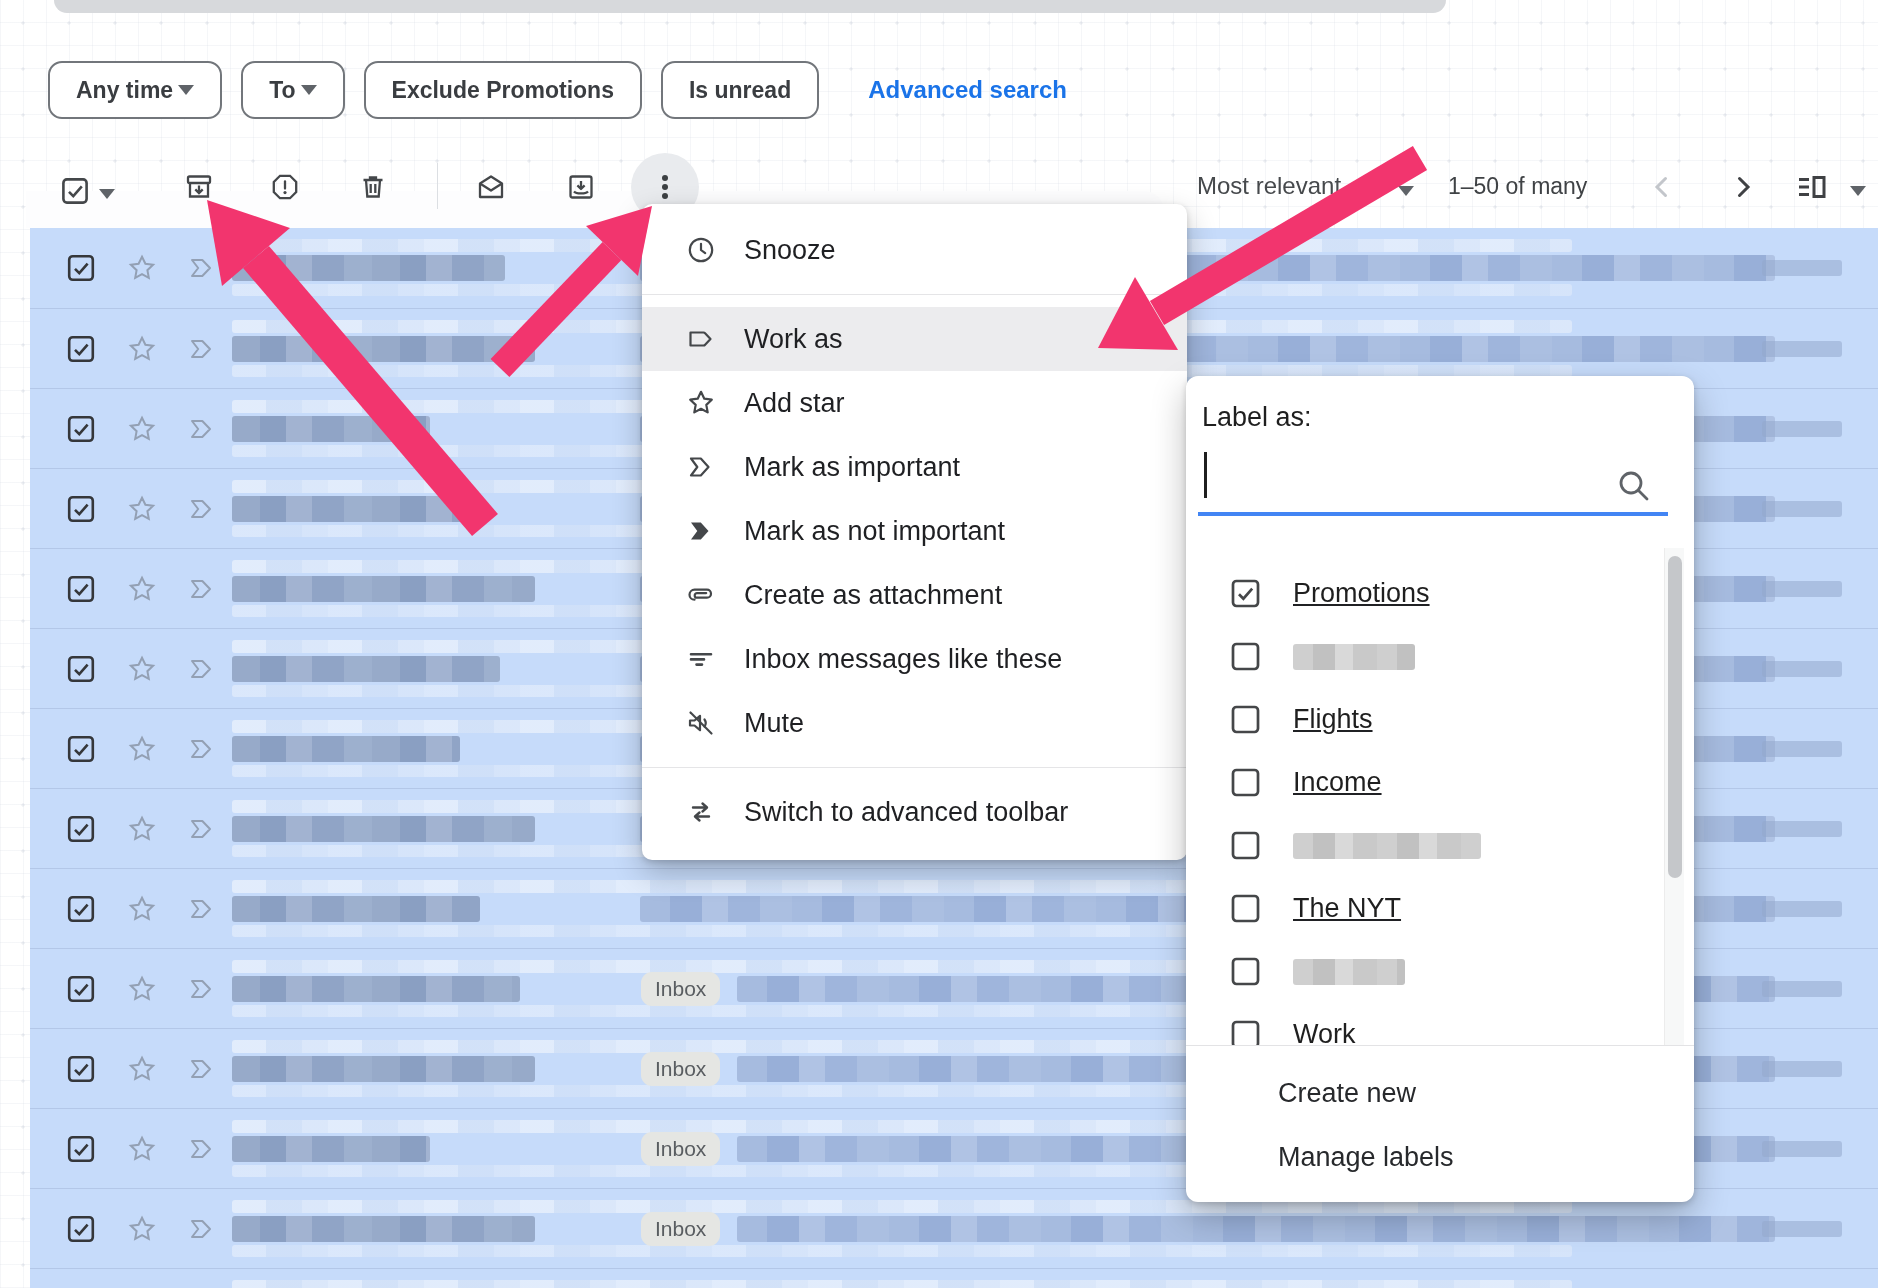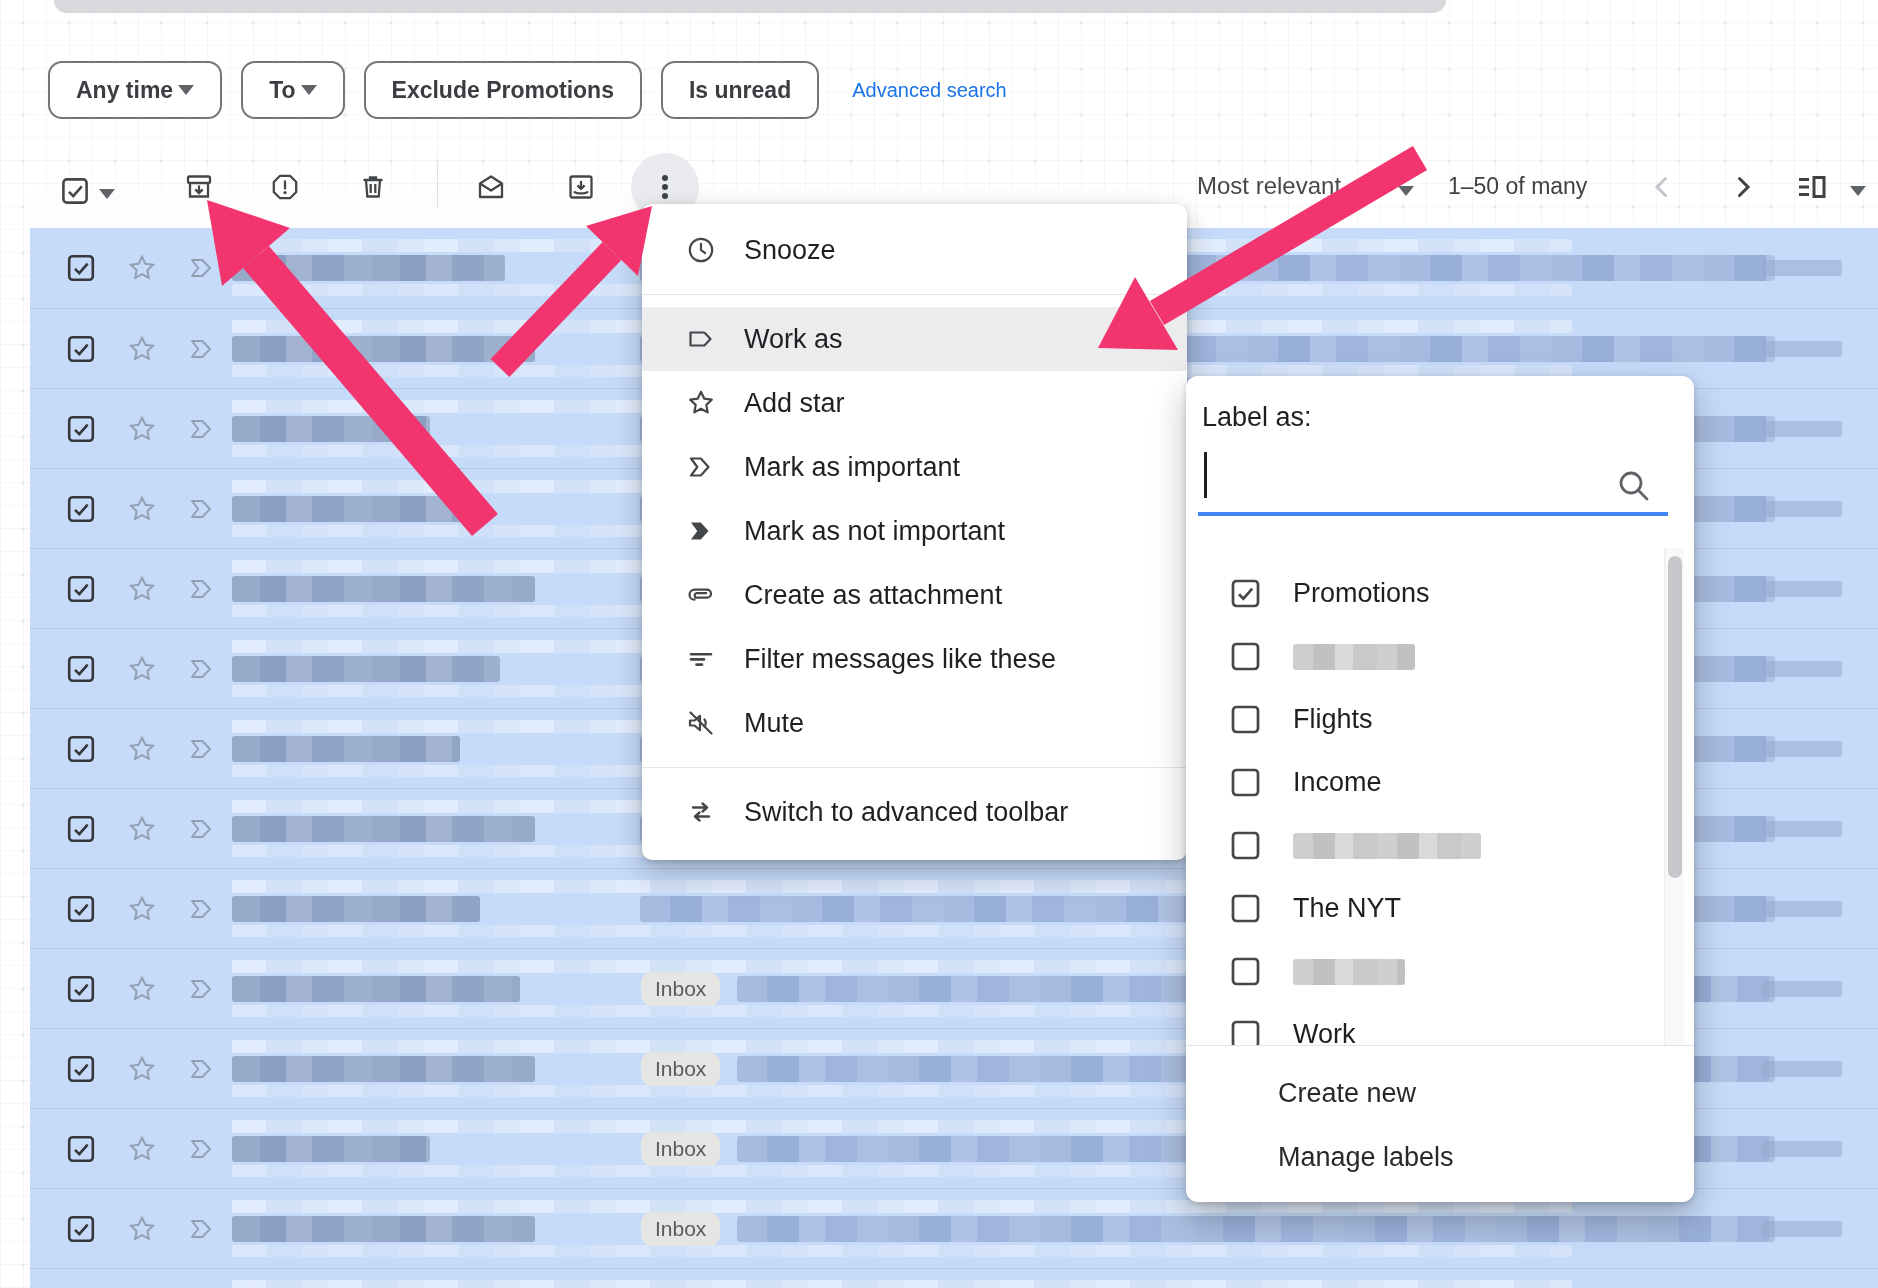--- a/index.html
+++ b/index.html
@@ -14,21 +14,21 @@
       repeating-linear-gradient(90deg, rgba(205,211,222,.20) 0 1px, transparent 1px 23px);
     background-size:46px 46px,auto,auto;
   }
   
   .topbar{position:absolute;left:54px;top:0;width:1392px;height:13px;background:#d7d9dc;border-radius:0 0 16px 16px;}
   
   .chiprow{position:absolute;left:48px;top:61px;display:flex;align-items:center;gap:19px;z-index:3;}
   .chip{display:inline-flex;align-items:center;gap:5px;height:58px;padding:0 26px;background:#fff;
         border:2px solid #72767b;border-radius:14px;font-size:23px;font-weight:bold;color:#3a3d41;cursor:pointer;}
   .caret{width:0;height:0;border-left:8px solid transparent;border-right:8px solid transparent;border-top:10px solid #5f6368;}
-  .advlink{margin-left:14px;font-size:20px;font-weight:normal;color:#1a73e8;cursor:pointer;}
+  .advlink{margin-left:30px;font-size:24px;font-weight:bold;color:#1a73e8;cursor:pointer;}
   
   .tbicon{position:absolute;width:30px;height:30px;cursor:pointer;z-index:3;}
   .tbdivider{position:absolute;left:437px;top:163px;width:1px;height:46px;background:#dcdfe3;z-index:3;}
   .morebtn{position:absolute;left:631px;top:153px;width:68px;height:68px;border-radius:50%;background:#e9ebee;z-index:3;cursor:pointer;display:flex;align-items:center;justify-content:center;}
   .sorttxt{position:absolute;left:1197px;top:172px;font-size:24px;color:#46494c;z-index:3;cursor:pointer;}
   .sortcaret{position:absolute;left:1398px;top:186px;z-index:3;cursor:pointer;}
   .rangetxt{position:absolute;left:1448px;top:173px;font-size:23px;color:#3f4245;z-index:3;}
   .whiteband{position:absolute;left:26px;top:191px;width:1138px;height:37px;background:#fdfdfe;border-radius:0 20px 0 0;z-index:2;}
   
   .maillist{position:absolute;left:30px;top:228px;width:1848px;height:1060px;z-index:1;}
@@ -52,21 +52,21 @@
   .mic{width:30px;height:30px;flex:0 0 30px;}
   .mdiv{height:1px;background:#e5e5e7;margin:12px 0;}
   .subarrow{margin-left:auto;width:0;height:0;border-top:9px solid transparent;border-bottom:9px solid transparent;border-left:12px solid #3f4245;}
   
   .lpanel{position:absolute;left:1186px;top:376px;width:508px;height:826px;background:#fff;border-radius:12px;
           box-shadow:0 2px 6px rgba(0,0,0,.16),0 14px 34px rgba(0,0,0,.26);z-index:21;}
   .ltitle{position:absolute;left:16px;top:26px;font-size:27px;color:#1f1f1f;}
   .lcursor{position:absolute;left:18px;top:76px;width:3px;height:46px;background:#1f1f1f;}
   .lunder{position:absolute;left:12px;top:136px;width:470px;height:4px;background:#4285f4;}
   .lmag{position:absolute;left:428px;top:90px;width:40px;height:40px;}
-  .llist{position:absolute;left:0;top:172px;width:496px;height:497px;overflow:hidden;}
+  .llist{position:absolute;left:0;top:172px;width:496px;height:497px;overflow:hidden;text-decoration:underline;}
   .lrow{display:flex;align-items:center;height:63px;padding-left:44px;gap:32px;font-size:27px;color:#1f1f1f;cursor:pointer;}
   .llist .lrow:first-child{margin-top:14px;}
   .lcb{width:31px;height:31px;flex:0 0 31px;}
   .redact{height:26px;border-radius:3px;background:repeating-linear-gradient(90deg,#cfcfcf 0 20px,#c1c1c1 20px 42px,#d9d9d9 42px 60px,#c9c9c9 60px 84px);}
   .ltrack{position:absolute;left:478px;top:172px;width:20px;height:497px;background:#f7f8f8;border-left:1px solid #ececec;}
   .lthumb{position:absolute;left:3px;top:8px;width:14px;height:322px;background:#c5c7ca;border-radius:7px;}
   .lfootdiv{position:absolute;left:0;top:669px;width:508px;height:1px;background:#e3e3e5;}
   .lfoot{position:absolute;left:92px;height:48px;line-height:48px;font-size:27px;color:#27292c;cursor:pointer;}
   .arrows{position:absolute;left:0;top:0;width:1878px;height:1288px;z-index:30;pointer-events:none;}
 </style>
@@ -433,21 +433,21 @@
     <div class="mi">
       <span class="mic"><svg viewBox="0 0 30 30" width="30" height="30" fill="none" stroke="#44474a" stroke-width="2.2" stroke-linecap="round">
             <path d="M8.5 19.7a5 5 0 010-10H21a4 4 0 010 8H11a2.3 2.3 0 010-4.6h9.2"></path>
           </svg></span>
       <span>Create as attachment</span>
     </div>
     <div class="mi">
       <span class="mic"><svg viewBox="0 0 30 30" width="30" height="30" fill="none" stroke="#44474a" stroke-width="2.6" stroke-linecap="round">
             <path d="M5 10.2h20M5 15.4h13M10.5 20.6h5.5"></path>
           </svg></span>
-      <span>Filter messages like these</span>
+      <span>Inbox messages like these</span>
     </div>
     <div class="mi">
       <span class="mic"><svg viewBox="0 0 30 30" width="30" height="30" fill="none" stroke="#44474a" stroke-width="2.2" stroke-linejoin="round">
             <path d="M4 12.5v5h4.5l5.5 4.7V7.8l-5.5 4.7z"></path>
             <path d="M18.5 11.5a6 6 0 010 7" stroke-linecap="round"></path>
             <path d="M4.5 4.5l21 21" stroke-linecap="round"></path>
           </svg></span>
       <span>Mute</span>
     </div>
     <div class="mdiv"></div>

